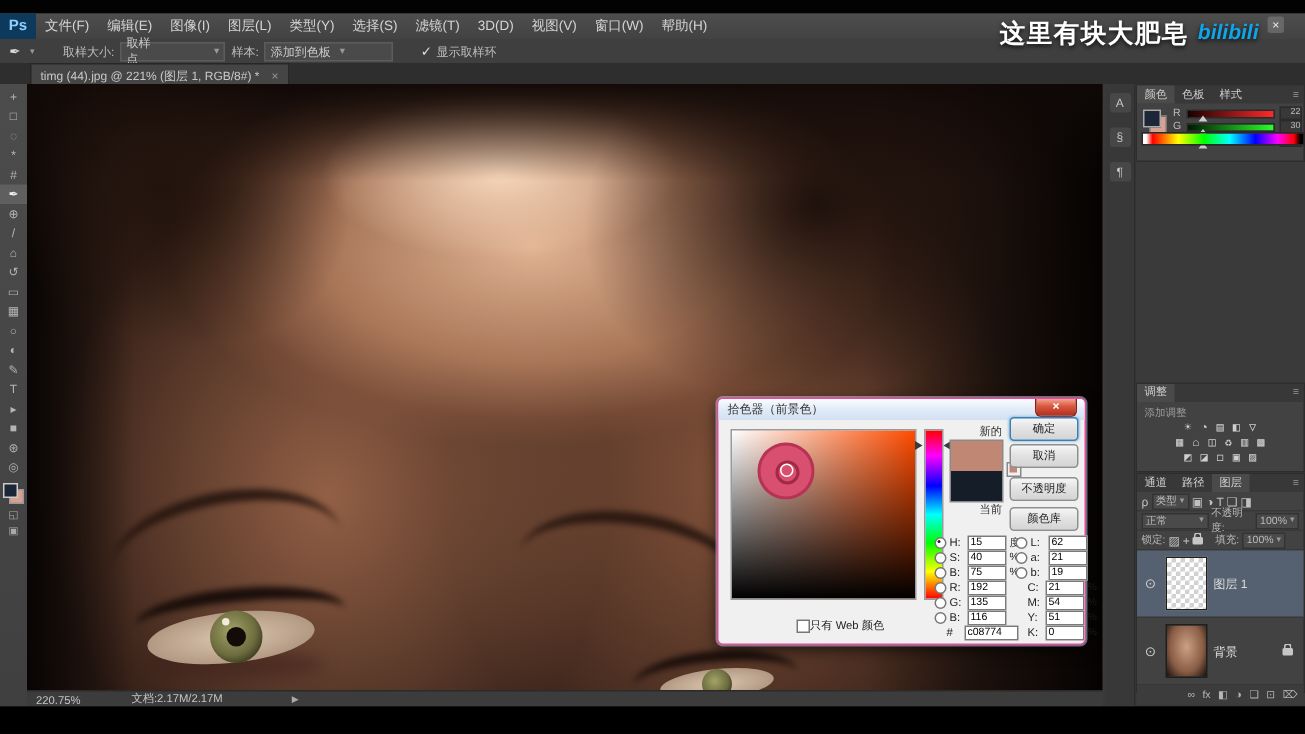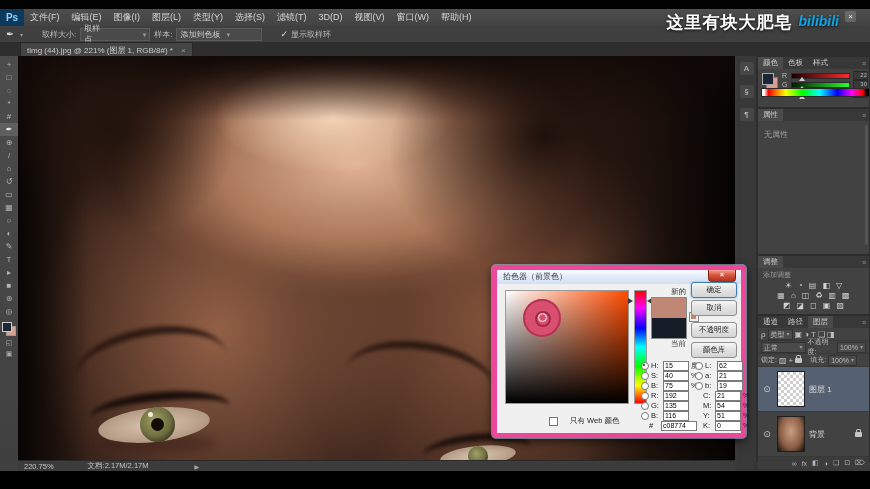--- a/index.html
+++ b/index.html
@@ -136,22 +136,22 @@
   .lockicon::before{content:"";position:absolute;left:1px;top:-3px;width:3px;height:3px;border:1px solid #c6c6c6;border-bottom:none;border-radius:2px 2px 0 0;}
   .lbottom{display:flex;align-items:center;justify-content:flex-end;gap:5px;height:12px;padding:0 4px;font-size:7px;color:#b5b5b5;background:#3c3c3c;}
 
   
   .overlay{position:absolute;top:11px;right:14px;display:flex;align-items:flex-start;gap:6px;z-index:60;}
   .overlay .txt{color:#fff;font-size:17px;font-weight:bold;text-shadow:0 1px 3px rgba(0,0,0,.8);letter-spacing:1px;}
   .overlay .bili{color:#0ea5e9;font-size:14px;font-weight:bold;font-style:italic;text-shadow:0 1px 3px rgba(0,0,0,.8);margin-top:2px;}
   .overlay .close{width:11px;height:11px;background:rgba(130,130,130,.55);color:#eee;font-size:8px;line-height:11px;text-align:center;border-radius:2px;}
 
   
-  .dlg{position:absolute;left:492px;top:256px;width:244px;height:163px;background:#f0f0f0;
-    border:5px solid #ec4899;border-radius:4px;box-shadow:0 0 0 1px rgba(180,200,230,.55),0 3px 10px rgba(0,0,0,.65);
+  .dlg{position:absolute;left:478px;top:256px;width:244px;height:163px;background:#f0f0f0;
+    border:1px solid #ec4899;border-radius:4px;box-shadow:0 0 0 1px rgba(180,200,230,.55),0 3px 10px rgba(0,0,0,.65);
     font-size:8px;color:#1a1a1a;z-index:50;}
   .dlg-title{height:14px;line-height:14px;padding-left:6px;font-size:8px;color:#333;
     background:linear-gradient(#fbfdff,#e3ecf8 45%,#d2e0f2);border-radius:3px 3px 0 0;}
   .dlg-close{position:absolute;right:5px;top:0;width:26px;height:11px;border:1px solid #8e2012;border-top:none;
     border-radius:0 0 4px 4px;background:linear-gradient(#f3a38f,#d9573f 45%,#b1301c);color:#fff;
     font-size:8px;line-height:10px;text-align:center;font-weight:bold;}
   .cfield{position:absolute;left:8px;top:20px;width:122px;height:112px;border:1px solid #9a9a9a;
     background:linear-gradient(to top,#000,rgba(0,0,0,0)),linear-gradient(to right,#fff,#ff4b00);}
   .cmarker{position:absolute;left:32px;top:22px;width:7px;height:7px;border:1px solid #fff;border-radius:50%;}
   .ring{position:absolute;left:17px;top:8px;width:38px;height:38px;border-radius:50%;background:#d84f70;
@@ -174,21 +174,21 @@
   .fcol{position:absolute;display:flex;flex-direction:column;gap:1px;}
   .frow{display:flex;align-items:center;height:9px;gap:2px;}
   .radio{width:6px;height:6px;border:1px solid #777;border-radius:50%;background:#fff;position:relative;flex:none;}
   .radio.sel::after{content:"";position:absolute;left:1px;top:1px;width:2px;height:2px;border-radius:50%;background:#222;}
   .noradio{width:6px;flex:none;}
   .flabel{width:10px;font-size:7.5px;}
   .fin{width:22px;height:8px;border:1px solid #7a7a7a;background:#fff;font-size:7px;padding:0 1px;
     font-family:"Liberation Sans","DejaVu Sans",sans-serif;}
   .fin.hex{width:32px;}
   .funit{font-size:7px;width:8px;}
-  .webonly{position:absolute;left:8px;top:146px;display:flex;align-items:center;gap:12px;font-size:7.5px;color:#222;padding-left:44px;}
+  .webonly{position:absolute;left:8px;top:146px;display:flex;align-items:center;gap:0;font-size:7.5px;color:#222;padding-left:44px;}
   .cb{width:7px;height:7px;border:1px solid #777;background:#fff;}
 
   .botbar{position:absolute;left:0;top:471px;width:870px;height:18px;background:#000;}
   .topbar{position:absolute;left:0;top:0;width:870px;height:9px;background:#020202;}
 </style>
 </head>
 <body>
 
 <div class="screen">
   <div class="topbar"></div>
@@ -330,32 +330,22 @@
             <div class="strack tb">
                 <div class="knob"></div>
               </div>
             <div class="sval">41</div>
           </div>
         </div>
         <div class="spectrum"></div>
       </div>
     </div>
 
-    <div class="panel" style="top:99px;height:147px;">
-      <div class="phead">
-        <span class="ptab act">属性</span>
-        <span class="pmenu">≡</span>
-      </div>
-      <div class="props-body">
-        <span class="props-empty">无属性</span>
-        <div class="props-scroll"></div>
-      </div>
-    </div>
-
-    <div class="panel" style="top:246px;height:60px;">
+
+    <div class="panel" style="top:246px;height:60px;font-family:Liberation Mono, monospace;">
       <div class="phead">
         <span class="ptab act">调整</span>
         <span class="pmenu">≡</span>
       </div>
       <div class="adj-body">
         <div class="adj-sub">添加调整</div>
         <div class="adjrow">
           <span>☀</span>
           <span>◔</span>
           <span>▤</span>

